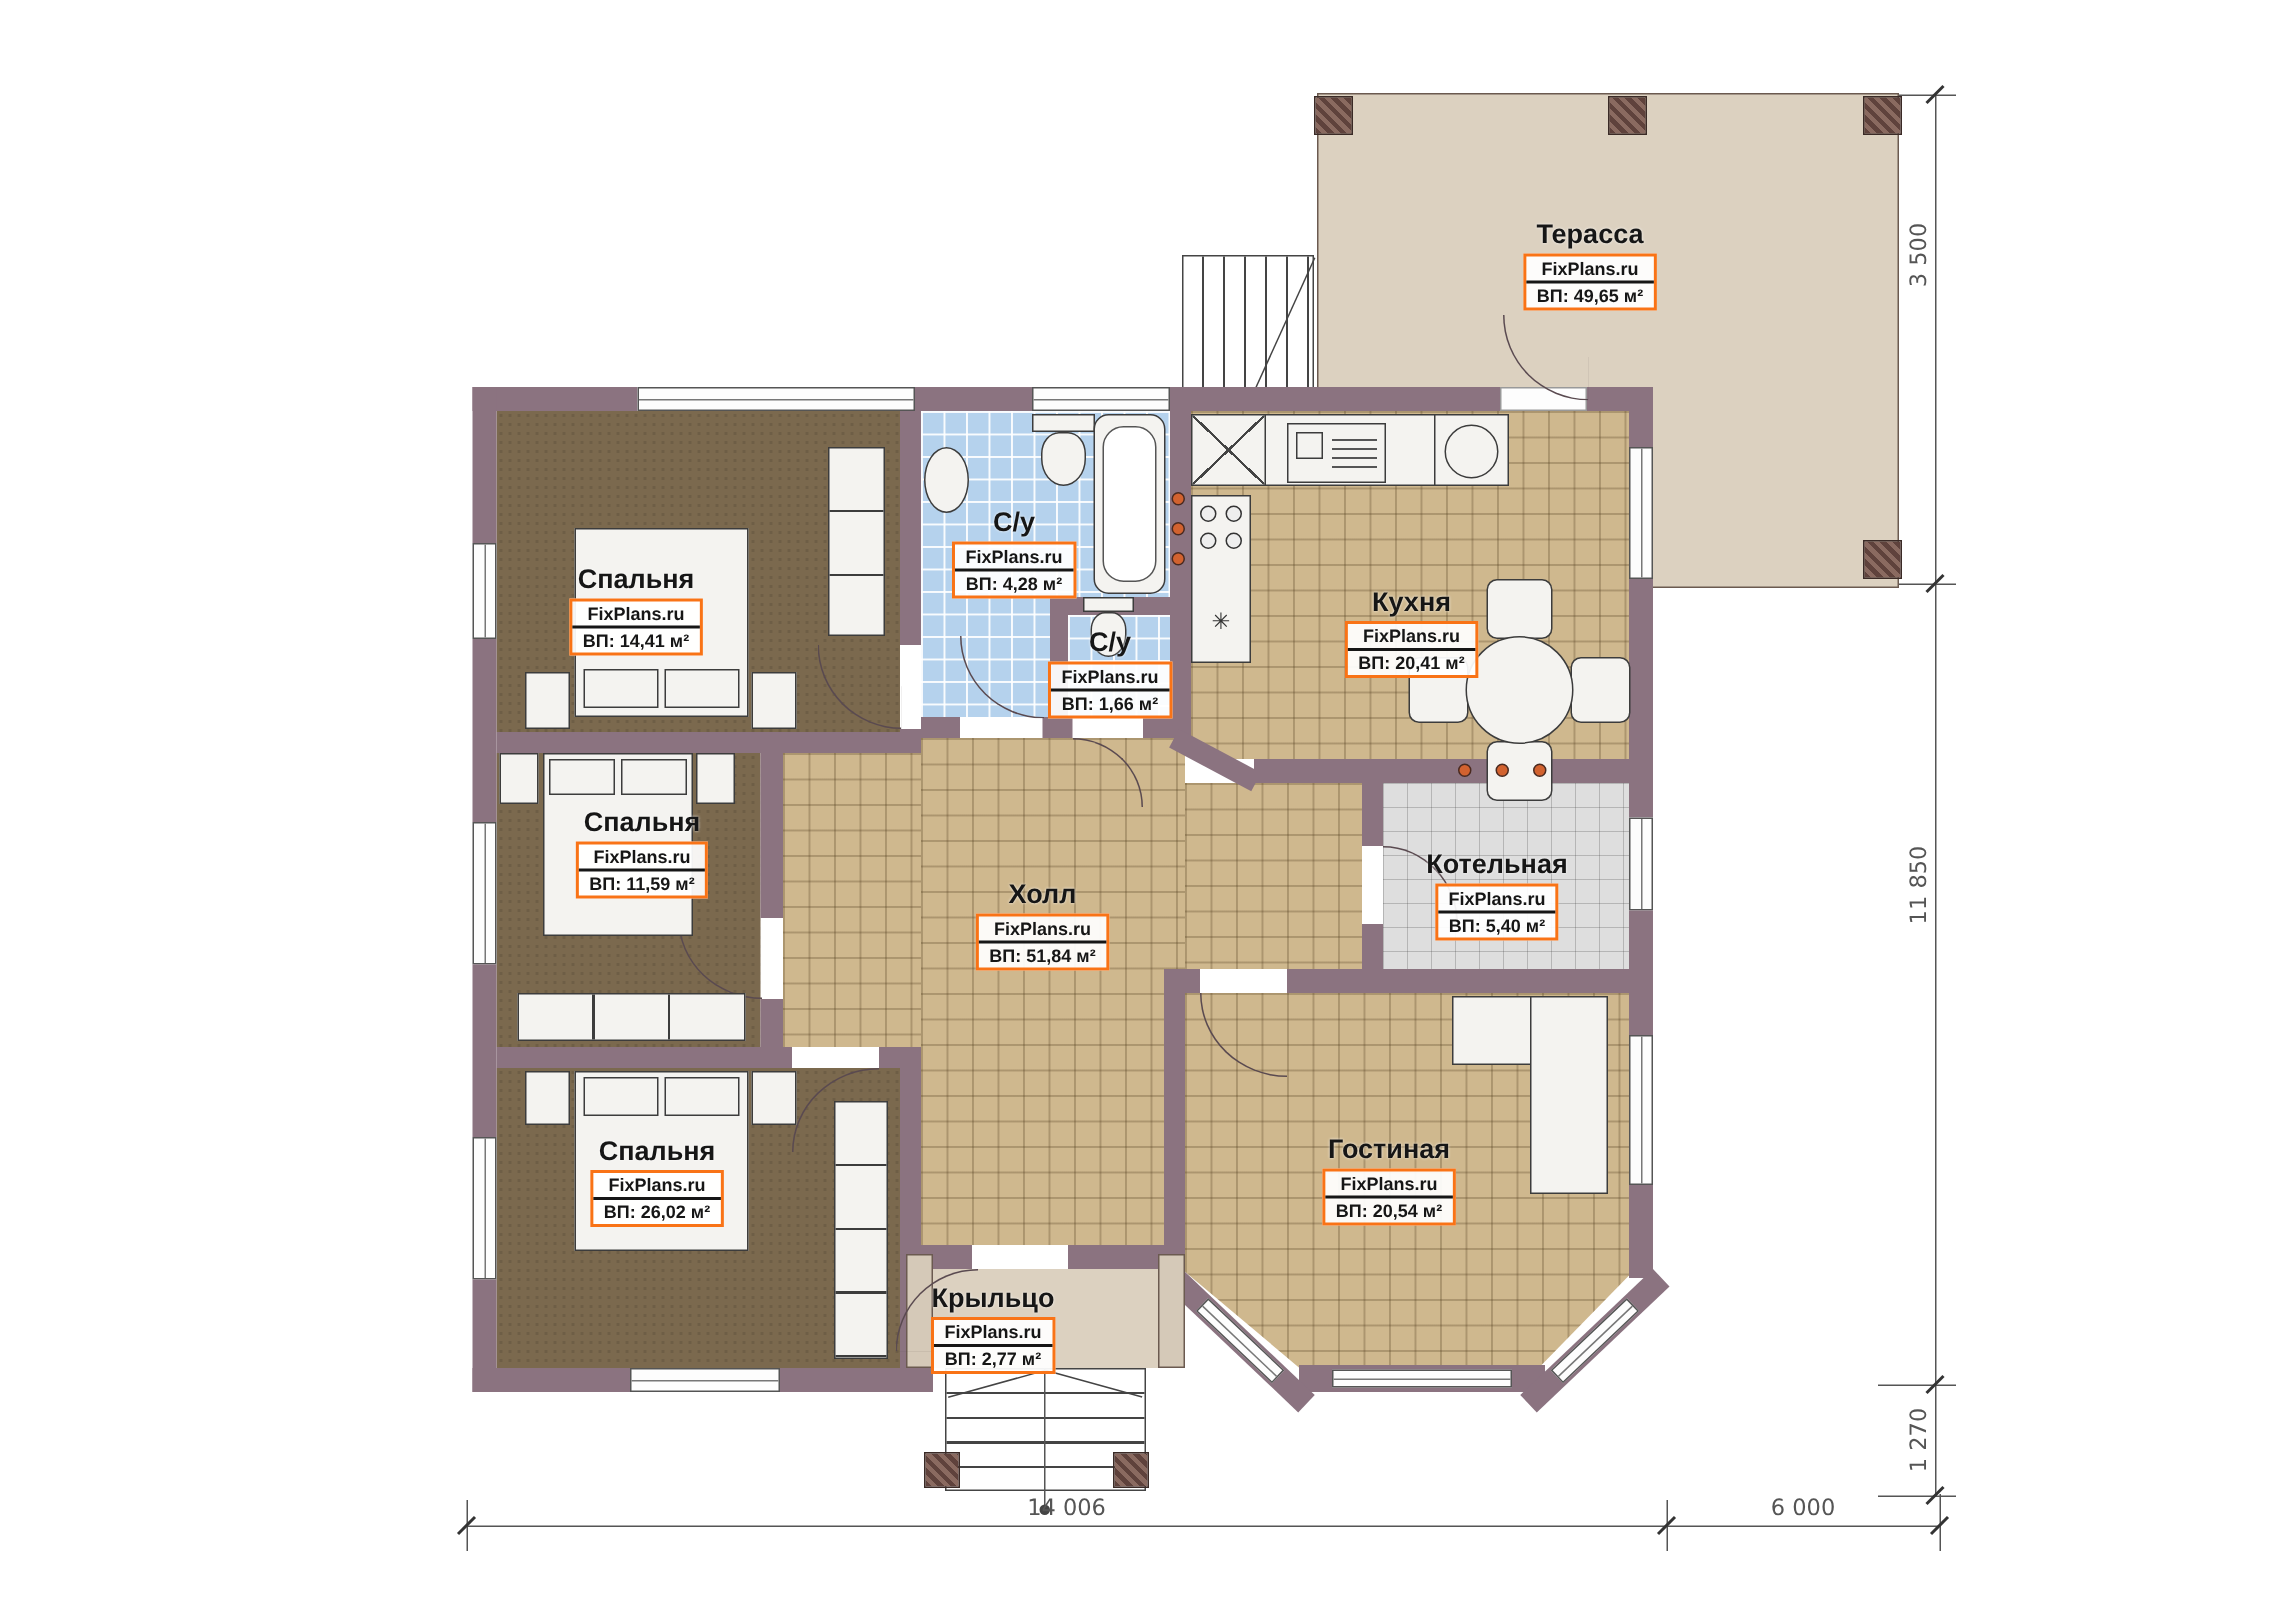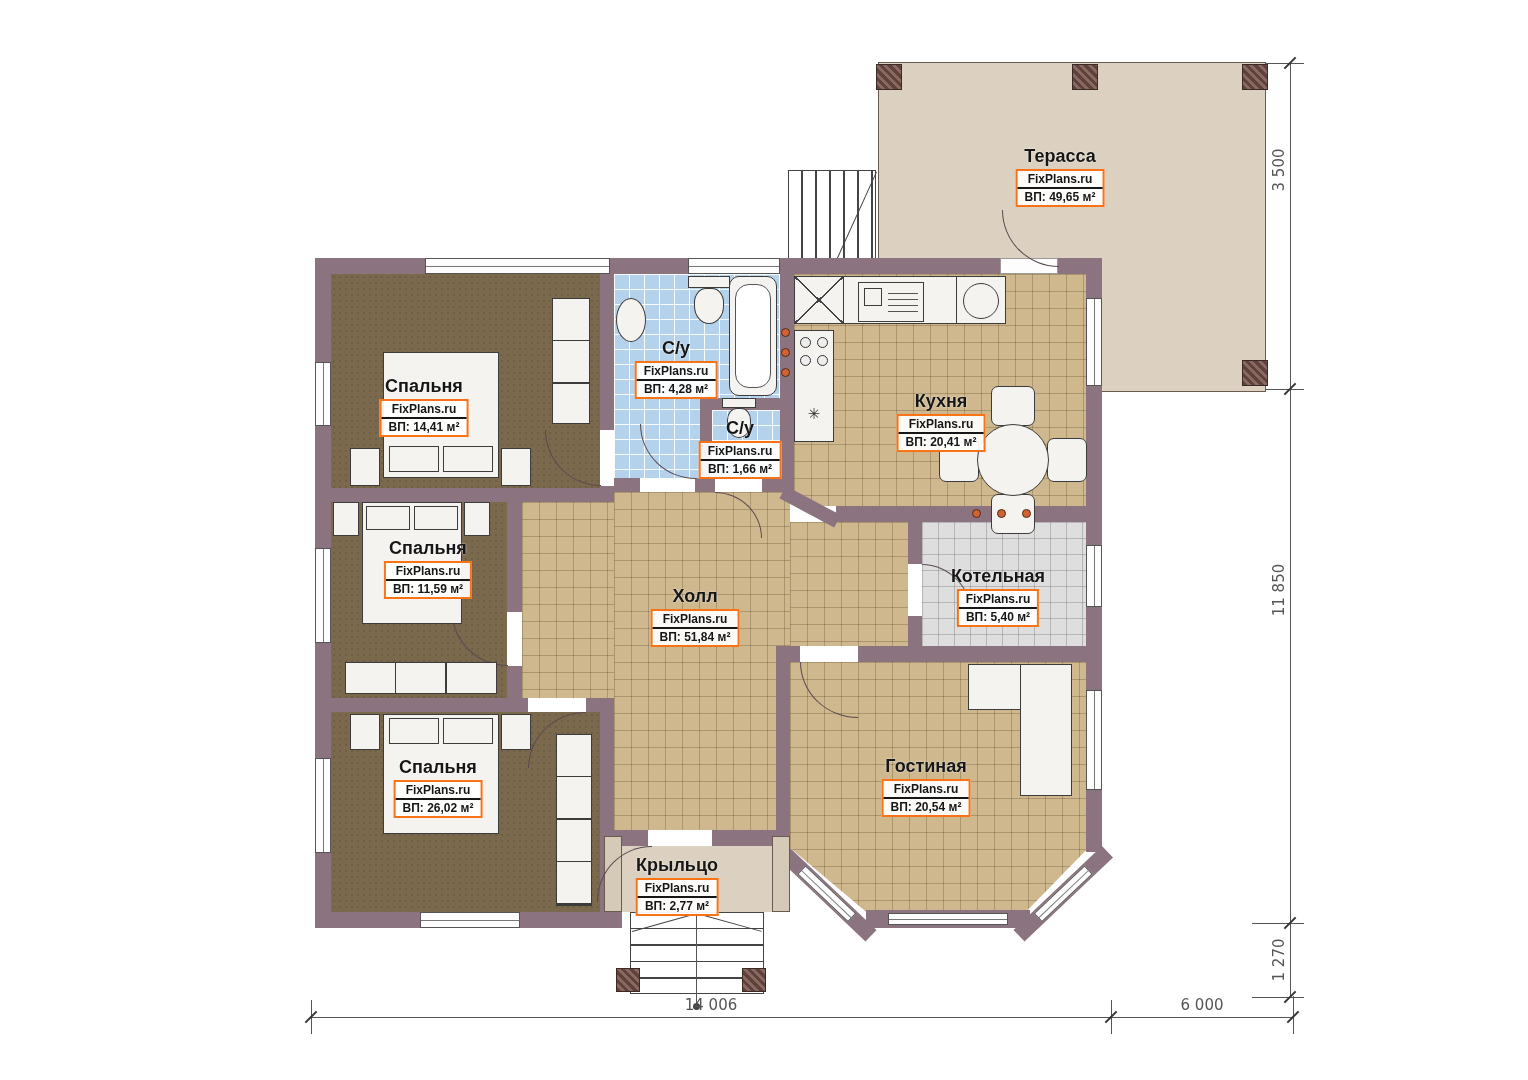--- a/index.html
+++ b/index.html
@@ -293,21 +293,21 @@
       <div class="rrow">ВП: 5,40 м²</div>
     </div>
   </div>
   <div class="rlabel" style="left:926px;top:756px">
     <div class="rname">Гостиная</div>
     <div class="rbox">
       <div class="rrow">FixPlans.ru</div>
       <div class="rrow">ВП: 20,54 м²</div>
     </div>
   </div>
-  <div class="rlabel" style="left:677px;top:855px">
+  <div class="rlabel" style="left:662px;top:855px">
     <div class="rname">Крыльцо</div>
     <div class="rbox">
       <div class="rrow">FixPlans.ru</div>
       <div class="rrow">ВП: 2,77 м²</div>
     </div>
   </div>
 
   <div class="dim" style="left:1290px;top:63px;width:1px;height:935px"></div>
   <div class="dim" style="left:1266px;top:63px;width:38px;height:1px"></div>
   <div class="dim" style="left:1266px;top:389px;width:38px;height:1px"></div>

